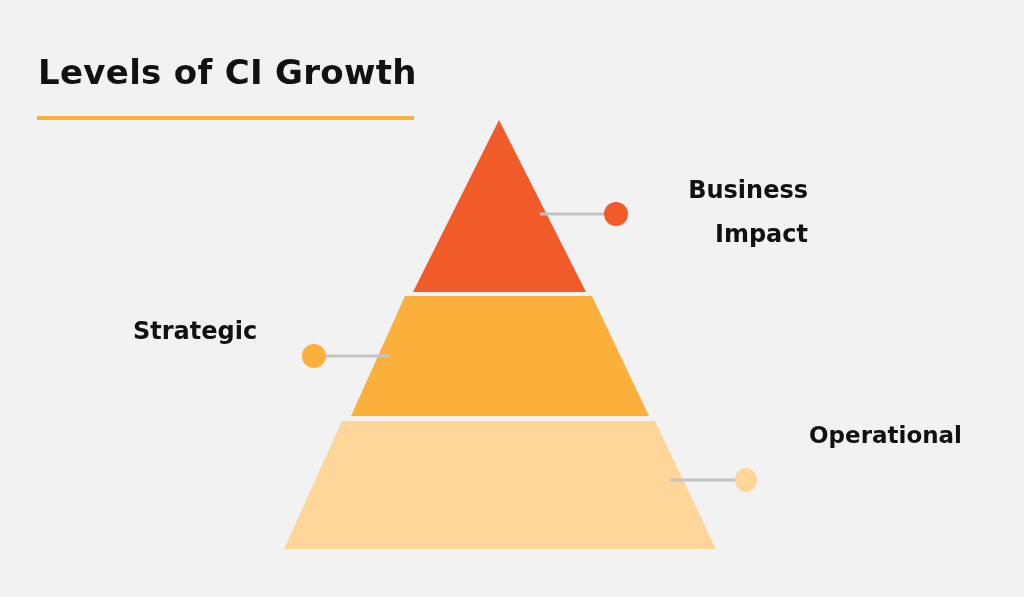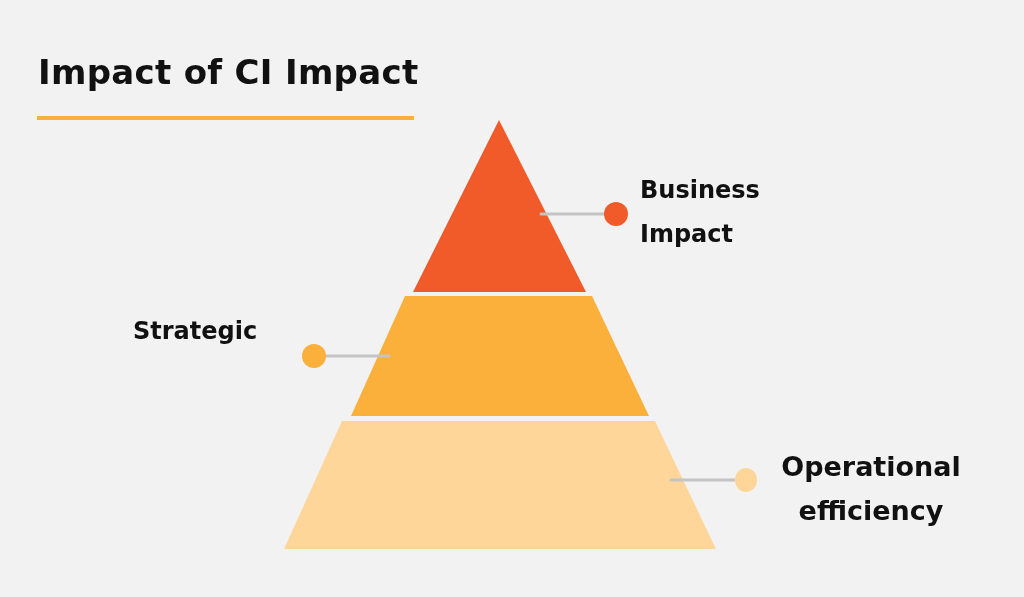--- a/index.html
+++ b/index.html
@@ -5,43 +5,42 @@
     html, body { margin:0; padding:0; }
     body { width:1024px; height:597px; background:#f2f2f2; position:relative; overflow:hidden; font-family:"DejaVu Sans", sans-serif; }
     .title { position:absolute; left:38px; top:52px; font-size:34px; font-weight:bold; color:#111; letter-spacing:0.3px; }
     .title-underline { position:absolute; left:37px; top:116px; width:377px; height:4px; }
     svg.pyr { position:absolute; left:0; top:0; }
     .label { position:absolute; font-size:24px; font-weight:bold; color:#111; line-height:44px; }
   </style>
 </head>
 <body>
 
-<div class="title">Impact of CI Impact</div>
+<div class="title">Levels of CI Growth</div>
 <div class="title-underline" style="background:#fbb03b;"></div>
 
 <svg class="pyr" width="1024" height="597">
   <polygon points="499,120 586,292 413,292" fill="#f15a29"></polygon>
   <polygon points="405,296 592,296 649,416 351,416" fill="#fbb03b"></polygon>
   <polygon points="342,421 655,421 716,549 284,549" fill="#fed699"></polygon>
 
   <line x1="541" y1="214" x2="612" y2="214" stroke="#c4c4c4" stroke-width="3" stroke-linecap="round"></line>
   <circle cx="616" cy="214" r="12" fill="#f15a29"></circle>
 
   <line x1="318" y1="356" x2="389" y2="356" stroke="#c4c4c4" stroke-width="3" stroke-linecap="round"></line>
   <circle cx="314" cy="356" r="12" fill="#fbb03b"></circle>
 
   <line x1="671" y1="480" x2="742" y2="480" stroke="#c4c4c4" stroke-width="3" stroke-linecap="round"></line>
   <ellipse cx="746" cy="480" rx="11" ry="12" fill="#fed699"></ellipse>
 </svg>
 
-<div class="label" style="left:640px; top:168px; width:168px; text-align:left;">
+<div class="label" style="left:640px; top:168px; width:168px; text-align:right;">
   <div>Business</div>
   <div>Impact</div>
 </div>
 
 <div class="label" style="left:133px; top:309px; text-align:center;">
   <div>Strategic</div>
 </div>
 
-<div class="label" style="left:780px; top:445px; width:182px; text-align:center; font-size:27px;">
+<div class="label" style="left:780px; top:413px; width:182px; text-align:right; font-size:23px;">
   <div>Operational</div>
-  <div>efficiency</div>
 </div>
 
 </body></html>

